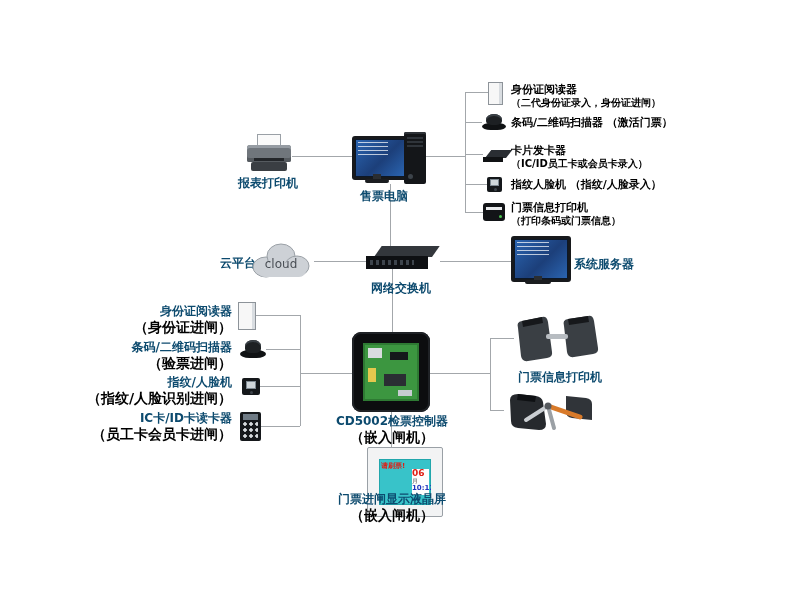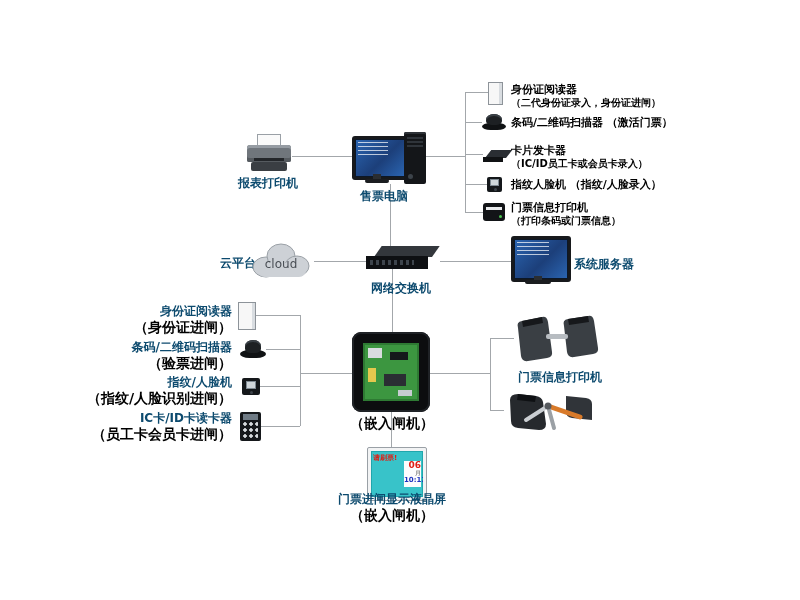--- a/index.html
+++ b/index.html
@@ -64,24 +64,24 @@
   
   .ctrl{width:78px;height:80px;background:#0c0d0f;border-radius:9px;box-shadow:inset 0 0 0 2px #1f2226;}
   .ctrl .pcb{position:absolute;left:11px;top:11px;width:56px;height:58px;background:#3c9640;box-shadow:inset 0 0 0 2px #2e7a33;}
   .ctrl .c1{position:absolute;left:16px;top:16px;width:14px;height:10px;background:#d8dcdf;}
   .ctrl .c2{position:absolute;left:38px;top:20px;width:18px;height:8px;background:#15181b;}
   .ctrl .c3{position:absolute;left:16px;top:36px;width:8px;height:14px;background:#e4c84e;}
   .ctrl .c4{position:absolute;left:32px;top:42px;width:22px;height:12px;background:#2a2e33;}
   .ctrl .c5{position:absolute;left:46px;top:58px;width:14px;height:6px;background:#c7ccd1;}
 
   
-  .lcd{width:52px;height:46px;background:#f2f3f4;border:1px solid #9aa0a6;border-radius:2px;padding:3px;}
+  .lcd{width:52px;height:46px;background:#f2f3f4;border:1px solid #9aa0a6;border-radius:2px;padding:11px;}
   .lcd .lscr{position:relative;width:100%;height:100%;background:#38c3c9;box-shadow:inset 0 0 0 1px #21a6ac;overflow:hidden;}
   .lcd .prompt{position:absolute;left:2px;top:2px;font-size:7px;font-weight:bold;color:#e01e14;white-space:nowrap;}
-  .lcd .panel{position:absolute;right:2px;top:10px;width:17px;height:26px;background:#fdfdfd;text-align:right;line-height:1;}
+  .lcd .panel{position:absolute;right:2px;top:10px;width:17px;height:26px;background:#fdfdfd;text-align:left;line-height:1;}
   .lcd .d{font-size:9px;font-weight:bold;color:#e01e14;}
   .lcd .u{font-size:6px;color:#444;}
   .lcd .t{font-size:7px;font-weight:bold;color:#1f35c0;margin-top:1px;}
 </style>
 </head>
 <body>
 
 <svg class="wires" width="800" height="600">
   <g stroke="#a3a7ab" stroke-width="1" fill="none" shape-rendering="crispEdges">
     <path d="M292,156 H352"></path>
@@ -239,20 +239,21 @@
 
 <div class="node ctrl" style="left:352px;top:332px;">
   <div class="pcb"></div>
     <div class="c1"></div>
     <div class="c2"></div>
     <div class="c3"></div>
     <div class="c4"></div>
     <div class="c5"></div>
 </div>
 <div class="node tc" style="left:312px;top:414px;width:160px;">
+  <div class="lbl">CD5002检票控制器</div>
   <div class="sub">（嵌入闸机）</div>
 </div>
 
 <div class="node" style="left:512px;top:314px;">
   <svg width="88" height="50" viewBox="0 0 88 50">
     <path d="M6,14 Q4,8 10,7 L30,3 Q35,2 36,8 L40,38 Q41,43 35,44 L16,47 Q10,48 9,42 Z" fill="#3a3f44"></path>
     <path d="M10,7 L30,3 L31,9 L11,13 Z" fill="#16181b"></path>
     <path d="M52,12 Q50,6 56,5 L76,2 Q81,1 82,7 L86,34 Q87,39 81,40 L62,43 Q56,44 55,38 Z" fill="#3a3f44"></path>
     <path d="M56,5 L76,2 L77,8 L57,11 Z" fill="#16181b"></path>
     <rect x="34" y="20" width="22" height="5" rx="2" fill="#b7bcc1"></rect>

